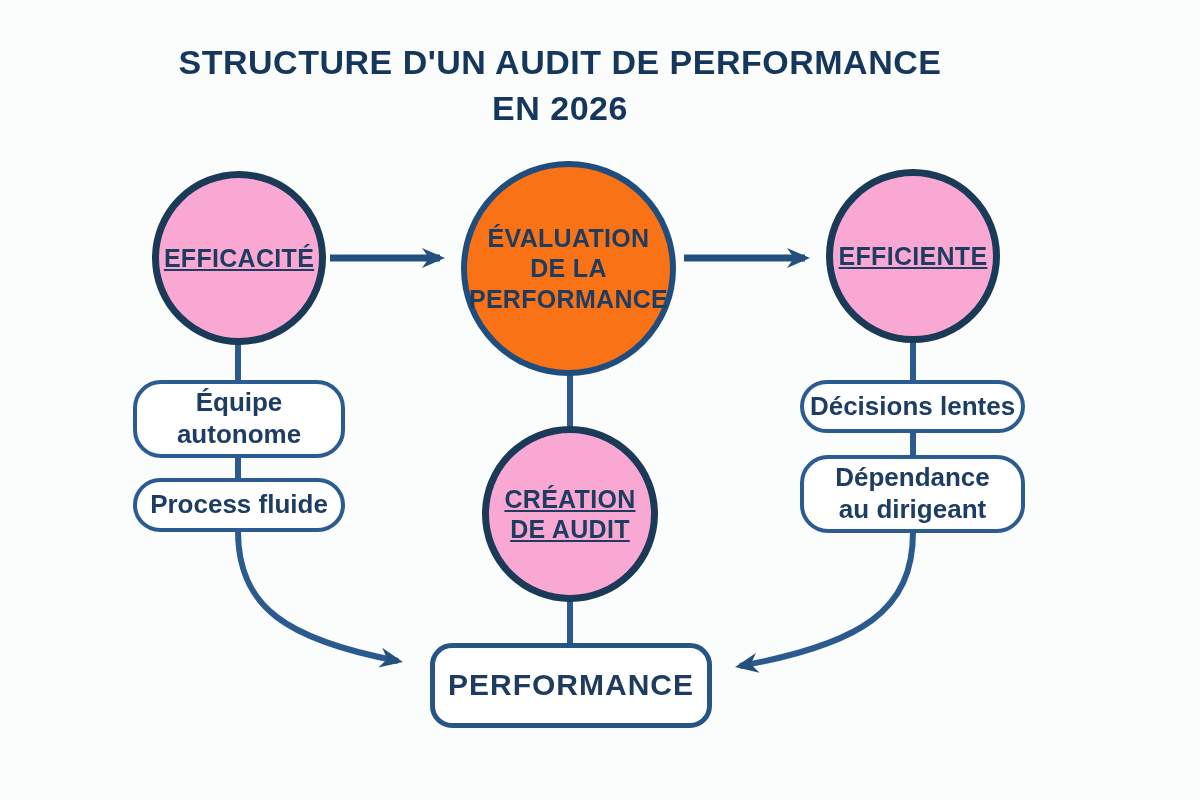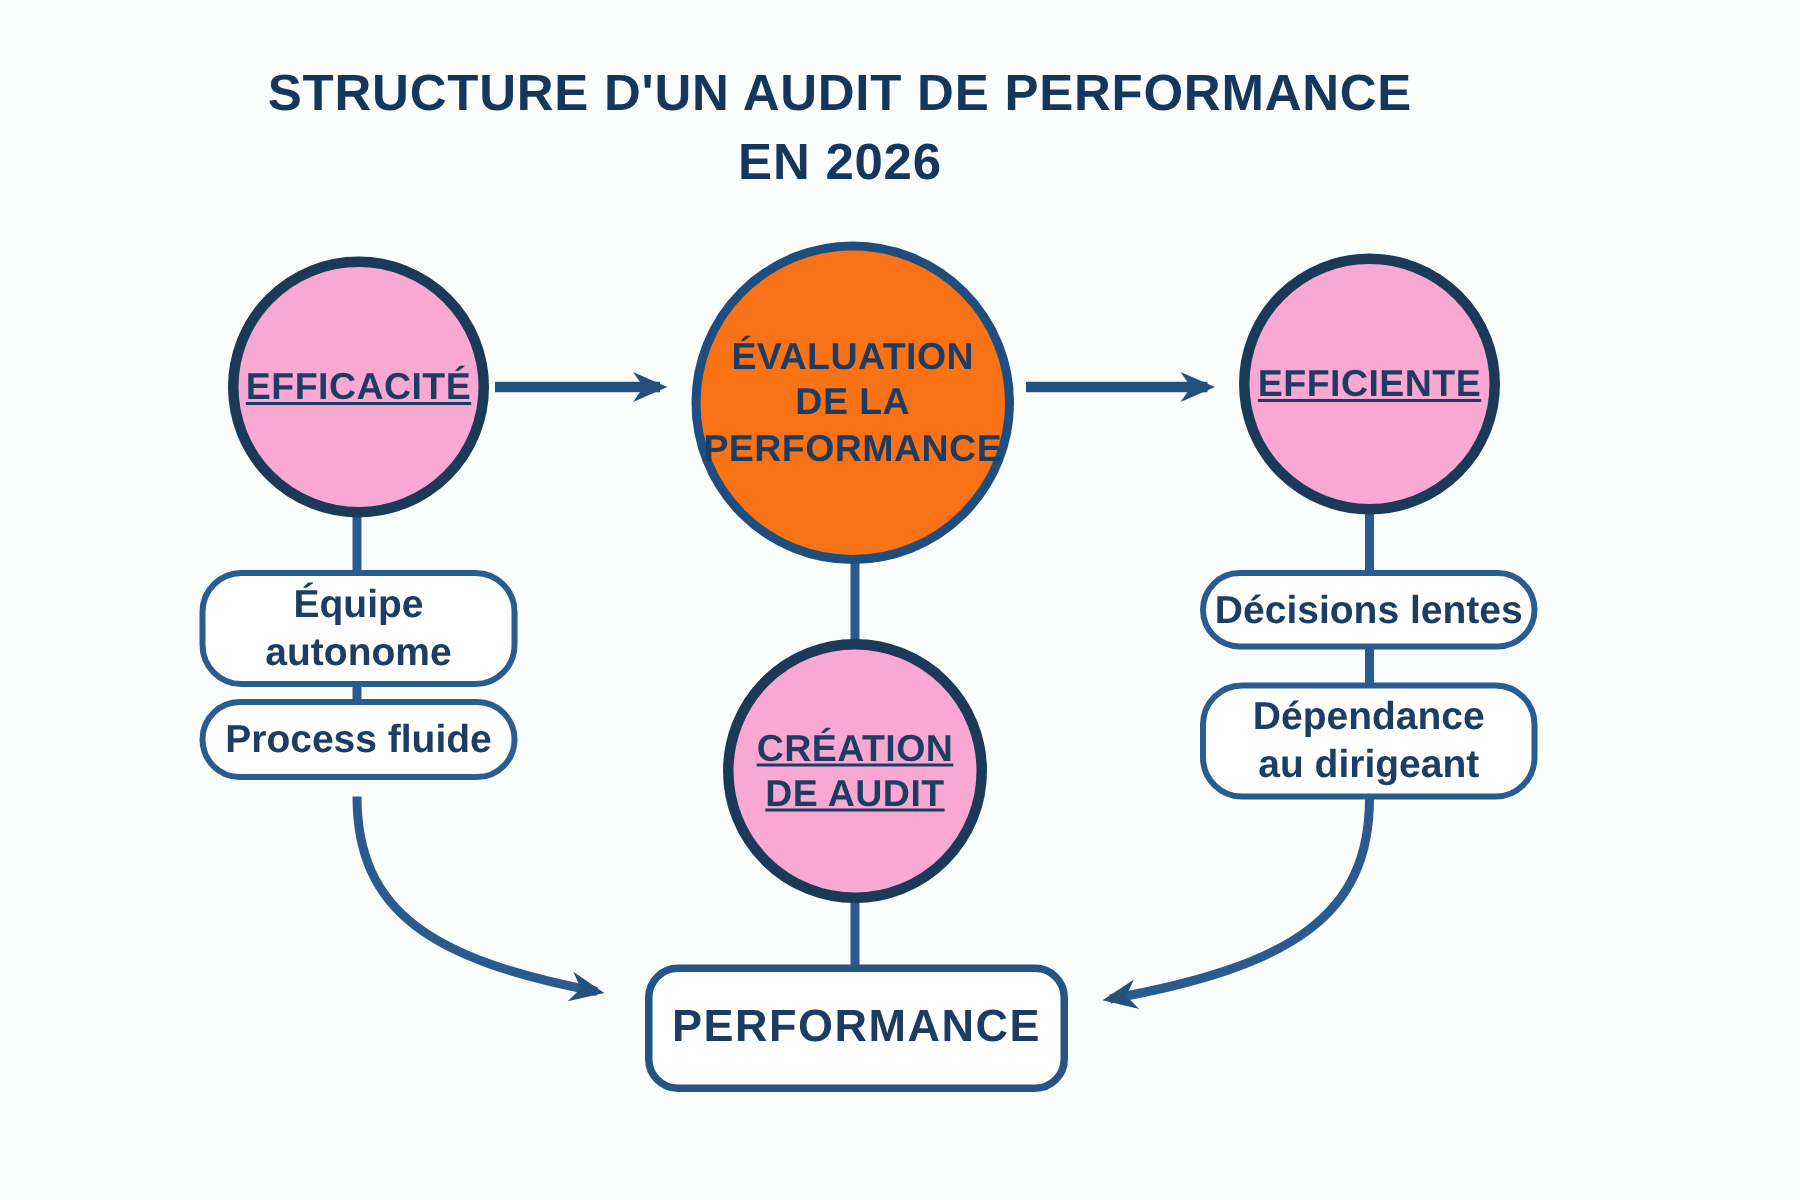--- a/index.html
+++ b/index.html
@@ -33,21 +33,21 @@
     background:#ffffff;border:5px solid #265585;border-radius:22px;color:#1d3c5f;
   }
   .orgbox .label{font-weight:bold;font-size:30px;letter-spacing:1px;}
 
   
   #n-efficacite {left:152px;top:171px;width:174px;height:174px;}
   #n-evaluation {left:461px;top:161px;width:215px;height:215px;}
   #n-efficiente {left:826px;top:169px;width:174px;height:174px;}
   #n-creation   {left:482px;top:426px;width:176px;height:176px;}
   #n-equipe     {left:133px;top:380px;width:212px;height:78px;}
-  #n-process    {left:133px;top:466px;width:212px;height:54px;text-align:center;}
+  #n-process    {left:133px;top:478px;width:212px;height:54px;text-align:center;}
   #n-decisions  {left:800px;top:380px;width:225px;height:53px;}
   #n-dependance {left:800px;top:455px;width:225px;height:78px;}
   #n-organisation{left:430px;top:643px;width:282px;height:85px;}
 </style>
 </head>
 <body>
 
 <div class="stage">
 
   <svg class="wires" width="1200" height="800" viewBox="0 0 1200 800">

